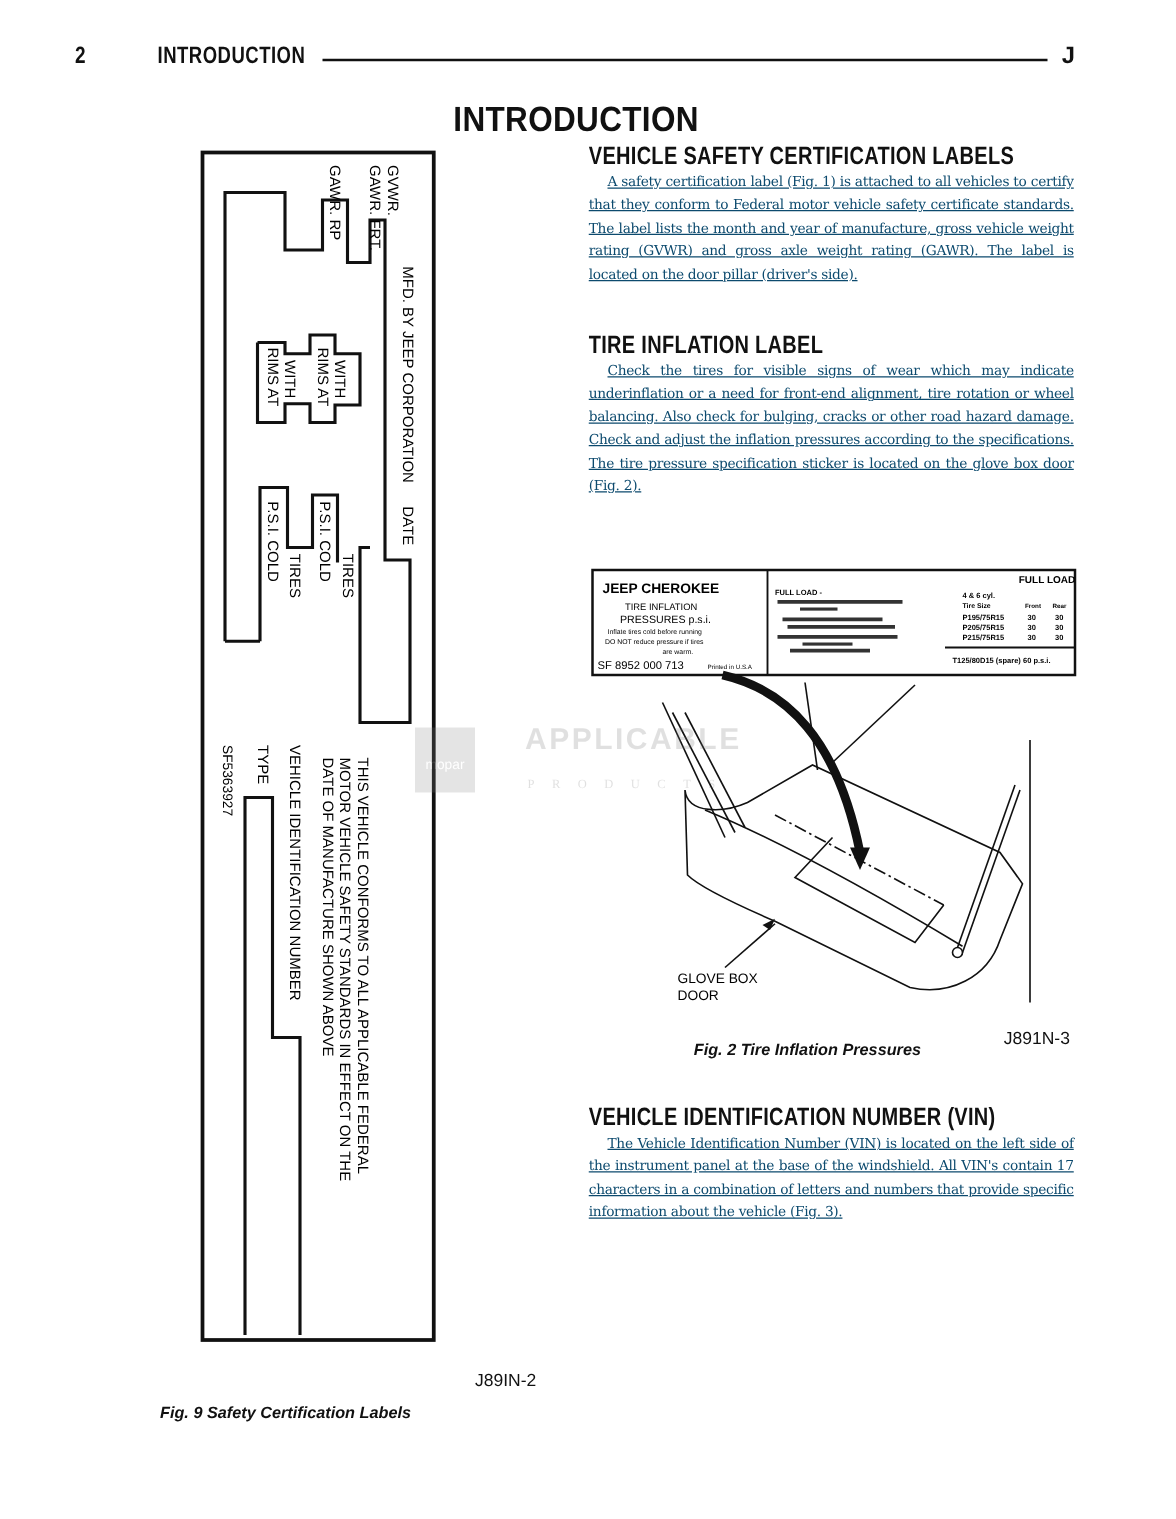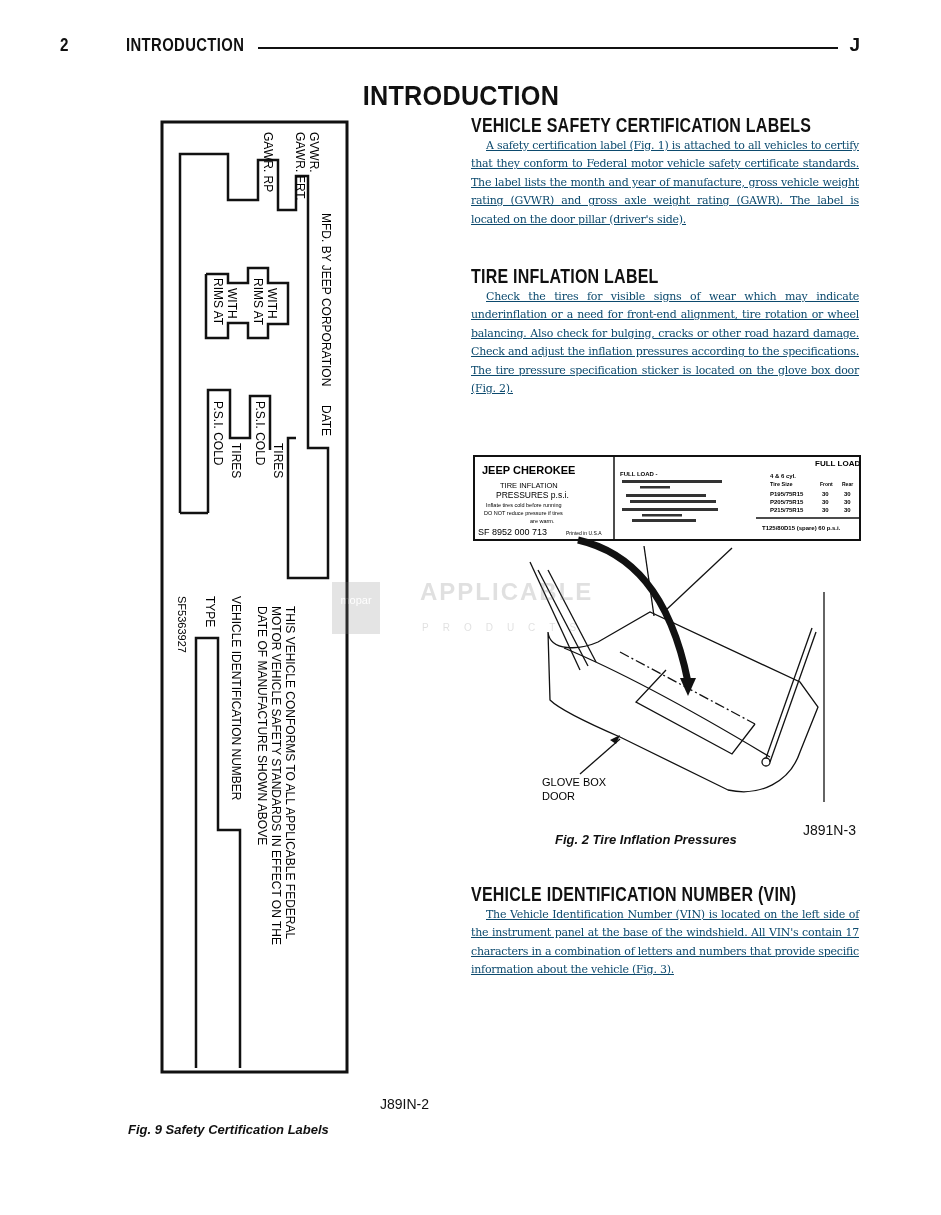--- a/index.html
+++ b/index.html
@@ -20,25 +20,25 @@
   .para { font-family: "DejaVu Serif", serif; font-size: 11px; line-height: 18.4px; text-align: justify; text-indent: 15px; letter-spacing: -0.25px; color: #0c4a6e; text-decoration: underline; }
 
   #sec1 { top: 113px; }
   #sec2 { top: 264px; }
   #sec3 { top: 882px; }
 
   .fig-caption { font-family: "Liberation Sans", sans-serif; font-weight: bold; font-style: italic; font-size: 13px; position: absolute; }
   .fig-code { font-family: "Liberation Sans", sans-serif; font-size: 14px; position: absolute; }
 
   .watermark { position: absolute; left: 332px; top: 578px; width: 290px; height: 60px; opacity: 0.22; pointer-events: none; }
-  .watermark .mopar { position: absolute; left: 0; top: 4px; width: 48px; height: 52px; background: #888; color: #fff; font-family: "Liberation Sans", sans-serif; font-size: 11px; text-align: center; padding-top: 12px; }
+  .watermark .mopar { position: absolute; left: 0; top: 4px; width: 48px; height: 52px; background: #888; color: #fff; font-family: "Liberation Sans", sans-serif; font-size: 11px; text-align: center; padding-top: 24px; }
   .watermark .w1, .watermark .w2 { position: absolute; left: 88px; font-family: "Liberation Sans", sans-serif; font-weight: bold; font-size: 24px; color: #777; letter-spacing: 2px; }
   .watermark .w1 { top: 0; }
   .watermark .w2 { top: 20px; }
-  .watermark .w3 { position: absolute; left: 90px; top: 44px; font-family: Liberation Sans, sans-serif; font-size: 10px; letter-spacing: 14px; color: #777; }
+  .watermark .w3 { position: absolute; left: 90px; top: 44px; font-family: Liberation Serif, serif; font-size: 10px; letter-spacing: 14px; color: #777; }
 
   svg text { font-family: "Liberation Sans", sans-serif; }
 </style>
 </head>
 <body>
 
 <div class="running-header">
   <span class="pnum">2</span>
   <span class="sect">INTRODUCTION</span>
   <div class="rule"></div>

